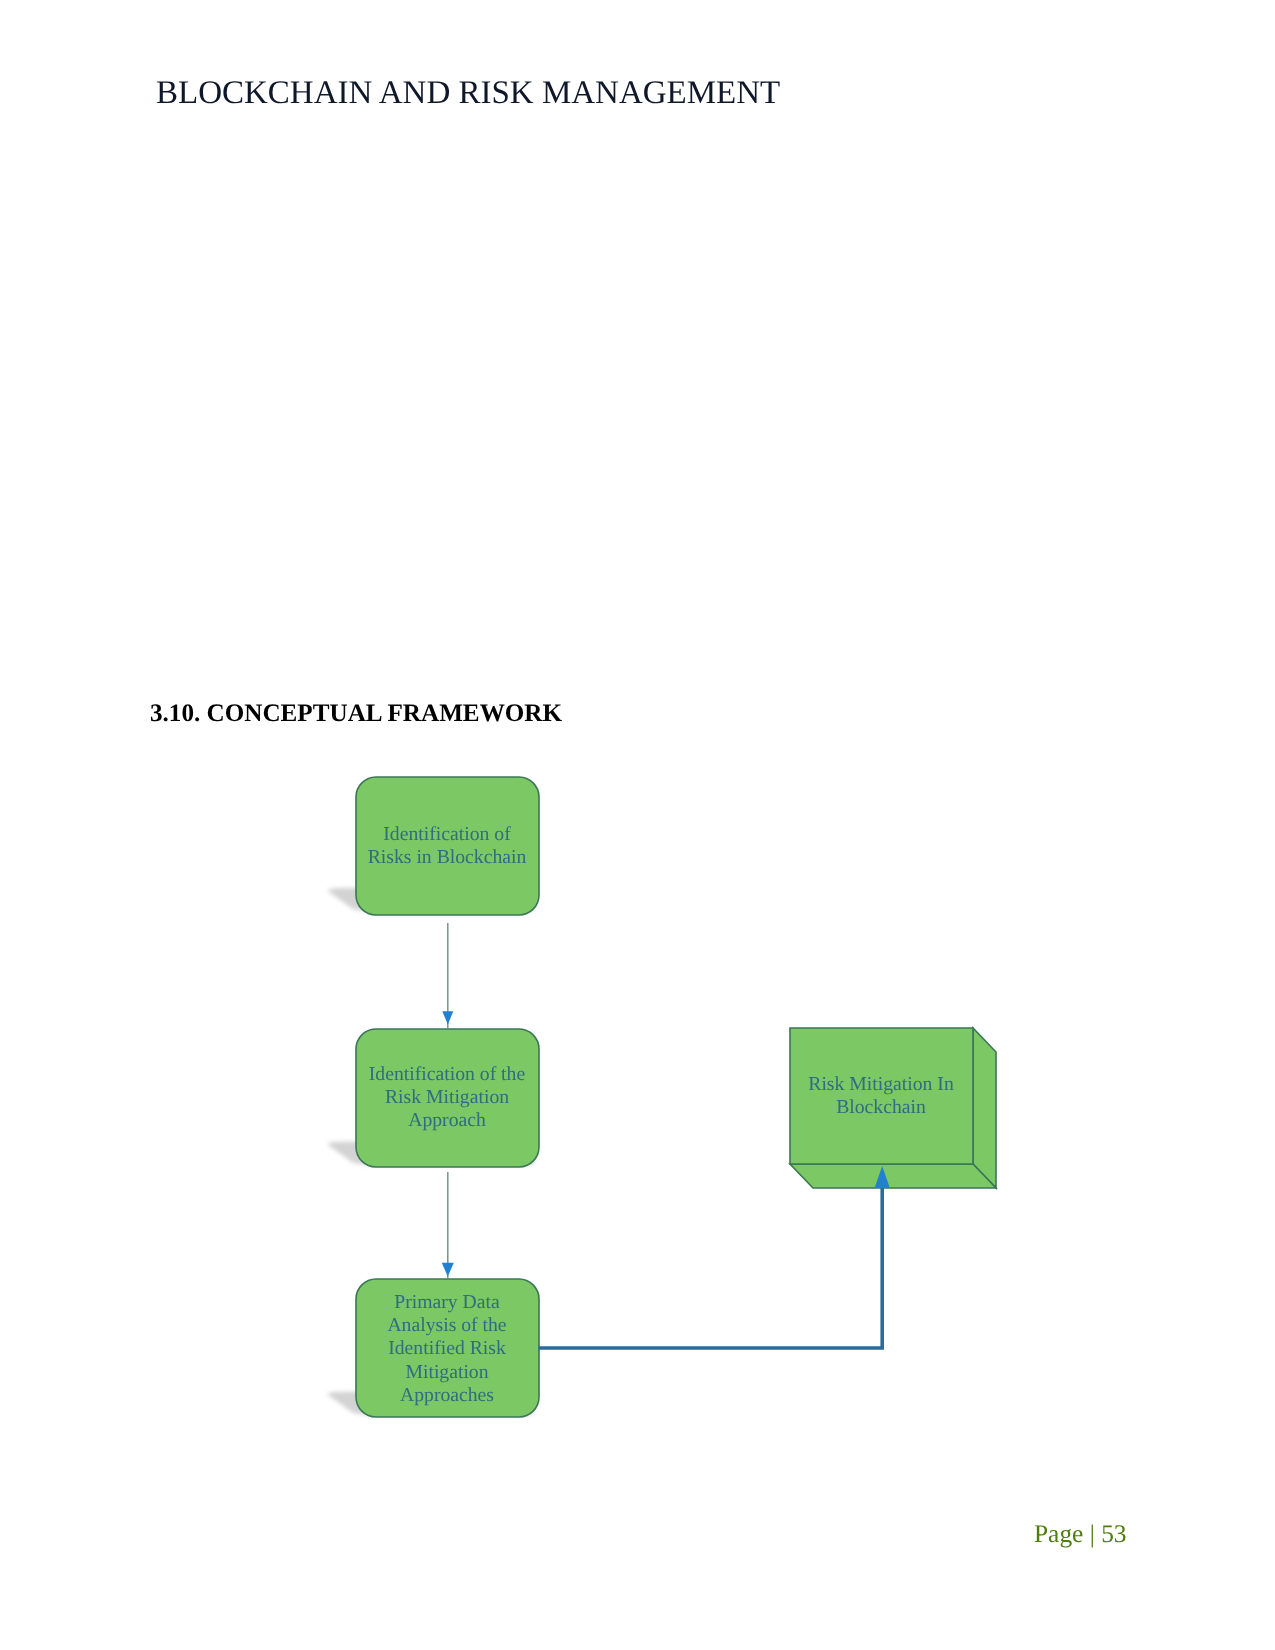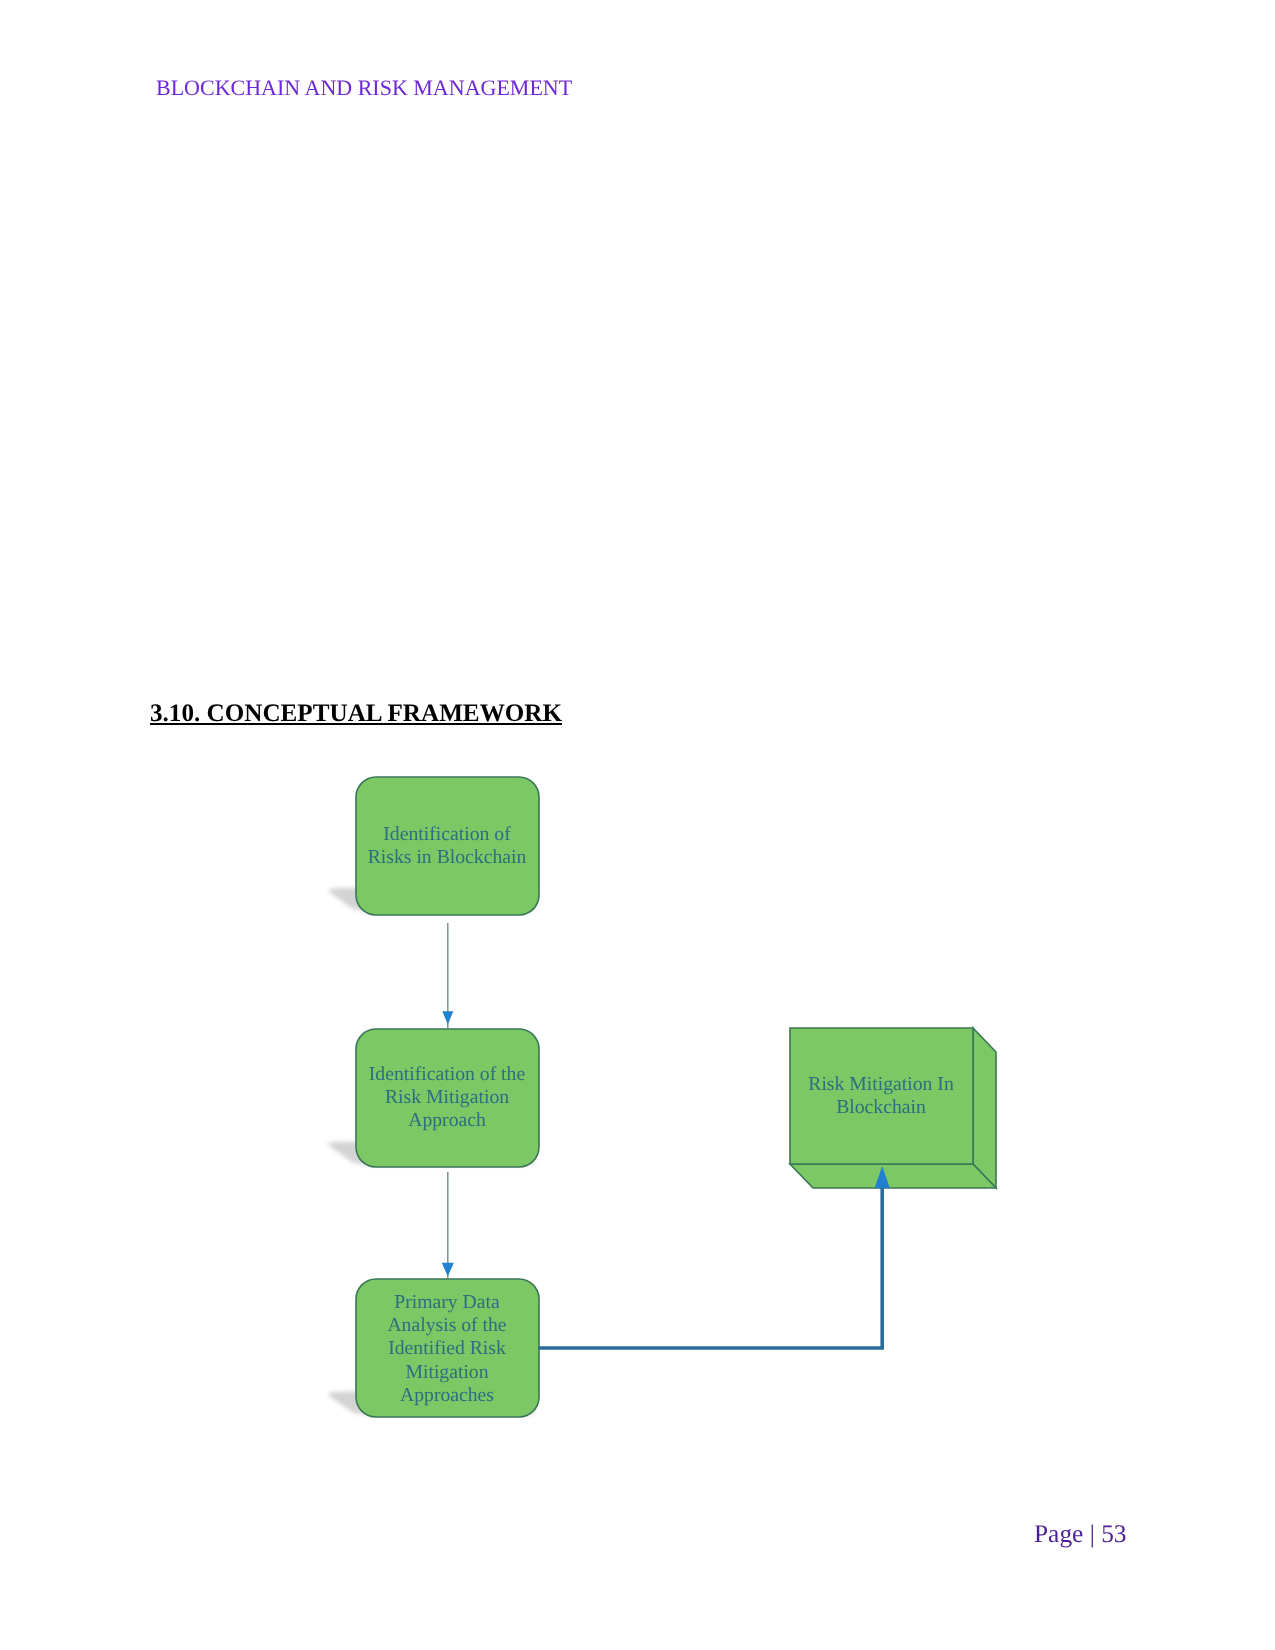--- a/index.html
+++ b/index.html
@@ -1,21 +1,21 @@
 <!DOCTYPE html>
 <html><head>
 <meta charset="utf-8">
 <title>Blockchain and Risk Management</title>
 <style>
   html,body{margin:0;padding:0;}
   body{width:1275px;height:1650px;background:#ffffff;font-family:"Liberation Serif",serif;overflow:hidden;-webkit-font-smoothing:antialiased;text-rendering:geometricPrecision;}
   .page{will-change:transform;transform:translateZ(0);position:relative;width:1275px;height:1650px;background:#ffffff;}
-  .doc-header{opacity:0.999;position:absolute;left:156px;top:75px;font-size:22px;color:#6d28d9;white-space:nowrap;}
-  .section-heading{opacity:0.999;position:absolute;left:150px;top:700px;font-size:25.15px;font-weight:bold;color:#000000;white-space:nowrap;text-decoration:underline;}
-  .page-footer{opacity:0.999;position:absolute;left:1034px;top:1520px;font-size:25.4px;color:#4c1d95;white-space:nowrap;}
+  .doc-header{opacity:0.999;position:absolute;left:156px;top:75px;font-size:33px;color:#0f172a;white-space:nowrap;}
+  .section-heading{opacity:0.999;position:absolute;left:150px;top:700px;font-size:25.15px;font-weight:bold;color:#000000;white-space:nowrap;}
+  .page-footer{opacity:0.999;position:absolute;left:1034px;top:1520px;font-size:25.4px;color:#4d7c0f;white-space:nowrap;}
   .diagram{position:absolute;left:16px;top:740px;width:1275px;height:740px;}
   .diagram-svg{display:block;filter:blur(0.7px);}
   .node-box{fill:#7bc864;stroke:#3a7757;stroke-width:1.6;}
   .node-label{font-family:"Liberation Serif",serif;font-size:19.7px;fill:#2e6e81;text-anchor:middle;}
   .shadow-group{fill:#8a8a8a;opacity:0.38;filter:url(#softblur);}
   .connector{stroke:#6d8d86;stroke-width:1.4;fill:none;}
   .connector-thick{stroke:#2b6c9c;stroke-width:3.6;fill:none;}
   .arrowhead{fill:#2180d0;}
 </style>
 </head>

